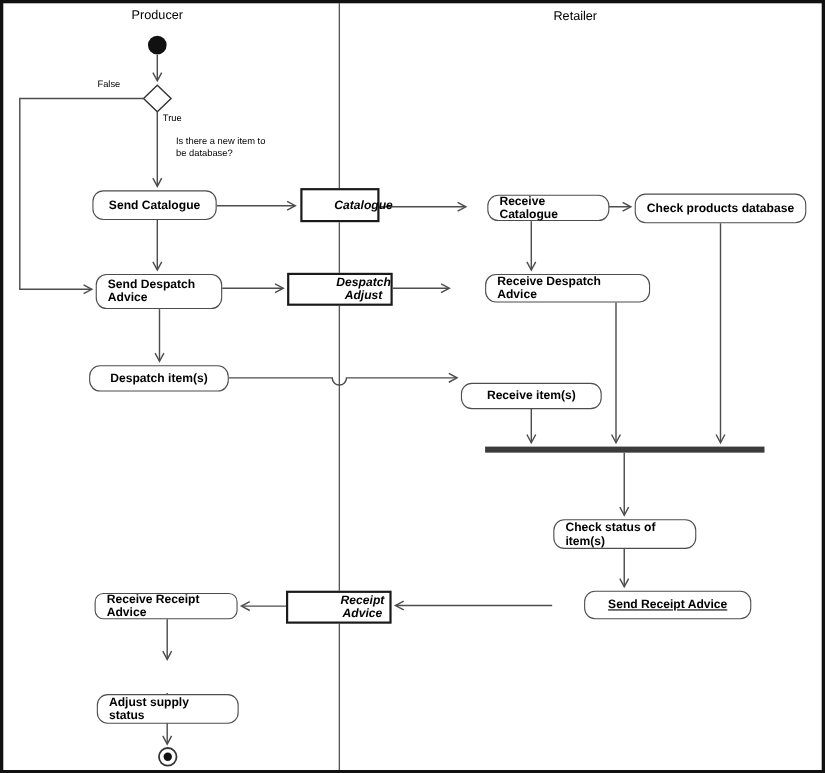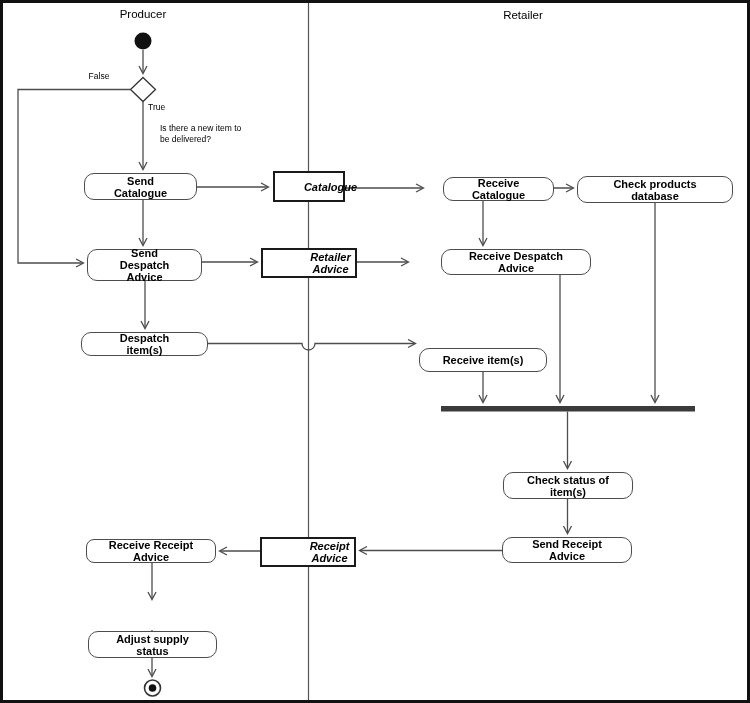--- a/index.html
+++ b/index.html
@@ -18,24 +18,24 @@
     overflow:hidden;
   }
   .frame{position:absolute;inset:0;border:3px solid #111;pointer-events:none;box-sizing:border-box;}
   svg.wires{position:absolute;left:0;top:0;width:750px;height:703px;}
   .edge{stroke:var(--line);stroke-width:1.3;fill:none;}
   .thin{stroke:#555;stroke-width:1.2;}
   #arrowhead path{stroke:var(--line);stroke-width:1.3;fill:none;}
   .node{
     position:absolute;box-sizing:border-box;
     display:flex;align-items:center;justify-content:center;
-    text-align:center;background:var(--bg);
+    text-align:left;background:var(--bg);
     border:1.4px solid var(--line);border-radius:10px;
     font-size:11px;font-weight:bold;color:var(--text);
-    line-height:12px;padding:1px 20px;
+    line-height:12px;padding:1px 10px;
   }
   .objnode{
     position:absolute;box-sizing:border-box;
     display:flex;align-items:center;justify-content:center;
     text-align:center;background:var(--bg);
     border:2px solid var(--obj-border);border-radius:0;
     font-size:11px;font-weight:bold;font-style:italic;color:var(--text);padding-left:43px;
   }
   .lane-title{
     position:absolute;width:90px;text-align:center;
@@ -111,34 +111,34 @@
     <circle cx="152.5" cy="688" r="3.8" fill="#111"></circle>
   </svg>
 
   <div class="lane-title" style="left:98px;top:8px;">Producer</div>
   <div class="lane-title" style="left:478px;top:9px;">Retailer</div>
 
   <div class="small-label" style="left:83px;top:71px;width:32px;text-align:center;">False</div>
   <div class="small-label" style="left:148px;top:102px;">True</div>
   <div class="small-label" style="left:160px;top:80px;width:90px;margin-top:43px;">
     <div>Is there a new item to</div>
-    <div>be delivered?</div>
+    <div>be database?</div>
   </div>
 
   <div class="node" style="left:84px;top:173px;width:113px;height:27px;">Send Catalogue</div>
   <div class="node" style="left:81px;top:332px;width:127px;height:24px;">Despatch item(s)</div>
   <div class="node" style="left:87px;top:249px;width:115px;height:32px;">Send Despatch Advice</div>
   <div class="node" style="left:86px;top:539px;width:130px;height:24px;border-radius:8px;">Receive Receipt Advice</div>
   <div class="node" style="left:88px;top:603px;width:129px;height:27px;margin-top:28px;">Adjust supply status</div>
 
   <div class="objnode" style="left:273px;top:171px;width:72px;height:31px;">Catalogue</div>
-  <div class="objnode" style="left:261px;top:248px;width:96px;height:30px;">Retailer Advice</div>
+  <div class="objnode" style="left:261px;top:248px;width:96px;height:30px;">Despatch Adjust</div>
   <div class="objnode" style="left:260px;top:537px;width:96px;height:30px;">Receipt Advice</div>
 
   <div class="node" style="left:427px;top:177px;width:111px;height:24px;margin-left:16px;">Receive Catalogue</div>
   <div class="node" style="left:577px;top:176px;width:156px;height:27px;">Check products database</div>
   <div class="node" style="left:412px;top:249px;width:150px;height:26px;margin-left:29px;">Receive Despatch Advice</div>
   <div class="node" style="left:419px;top:348px;width:128px;height:24px;">Receive item(s)</div>
   <div class="node" style="left:503px;top:472px;width:130px;height:27px;">Check status of item(s)</div>
-  <div class="node" style="left:502px;top:537px;width:130px;height:26px;">Send Receipt Advice</div>
+  <div class="node" style="left:531px;top:537px;width:152px;height:26px;text-decoration:underline;">Send Receipt Advice</div>
 
   <div class="frame"></div>
 </div>
 
 </body></html>

